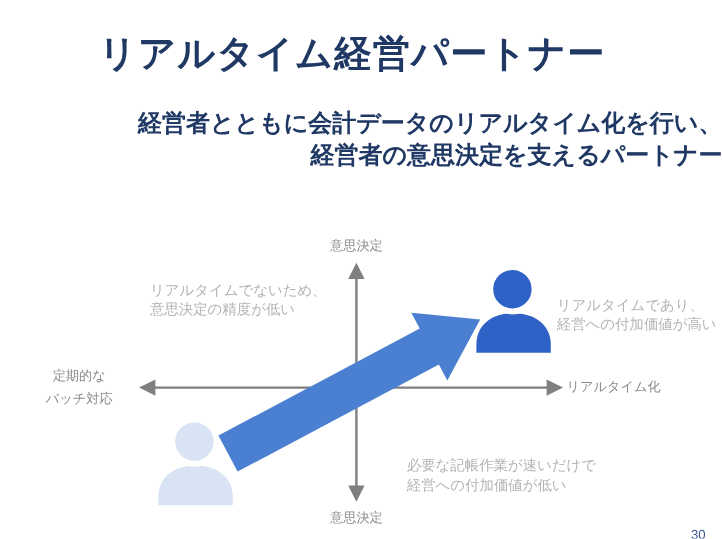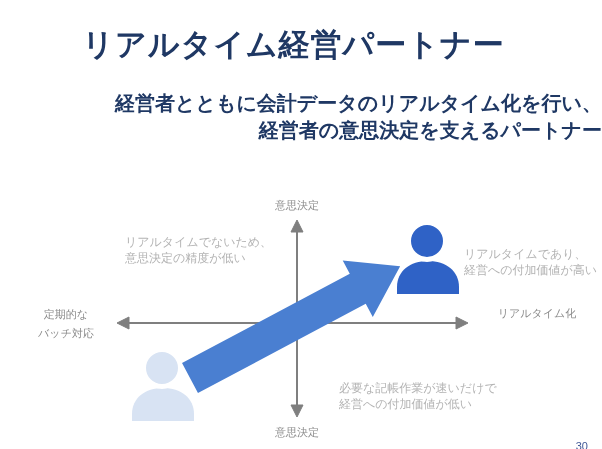--- a/index.html
+++ b/index.html
@@ -21,21 +21,21 @@
     text-align:right;
     font-size:20px;font-weight:bold;line-height:27px;
     color:#1f3864;
   }
   .axis-label{
     position:absolute;color:#8a8a8a;font-size:11px;line-height:19px;
   }
   .axis-top{left:247px;top:196px;width:100px;text-align:center;}
   .axis-bottom{left:247px;top:423px;width:100px;text-align:center;}
   .axis-left{left:18px;top:305px;width:96px;text-align:center;}
-  .axis-right{left:472px;top:304px;width:130px;text-align:center;}
+  .axis-right{left:472px;top:314px;width:130px;text-align:left;}
   .annotation{
     position:absolute;color:#b3b3b3;font-size:12px;line-height:16px;
   }
   .ann-tl{left:125px;top:234px;}
   .ann-tr{left:464px;top:234px;margin-top:12px;}
   .ann-br{left:339px;top:380px;}
   .page-number{
     position:absolute;right:14px;top:396px;
     font-size:11px;color:#3f5796;margin-top:44px;
   }

